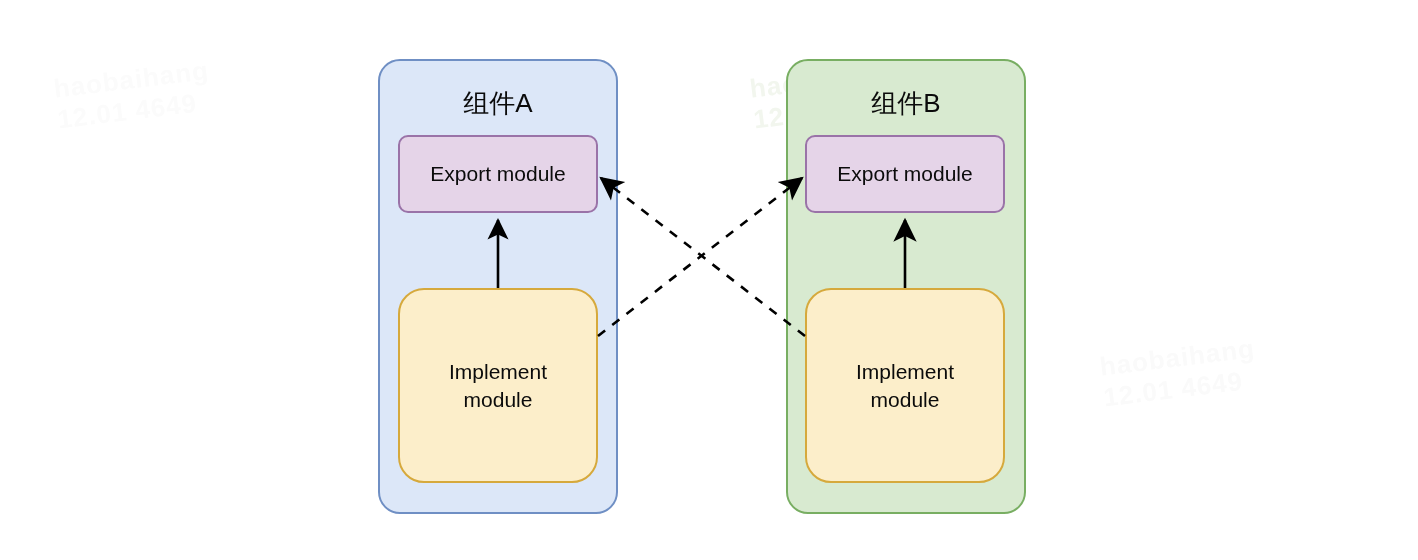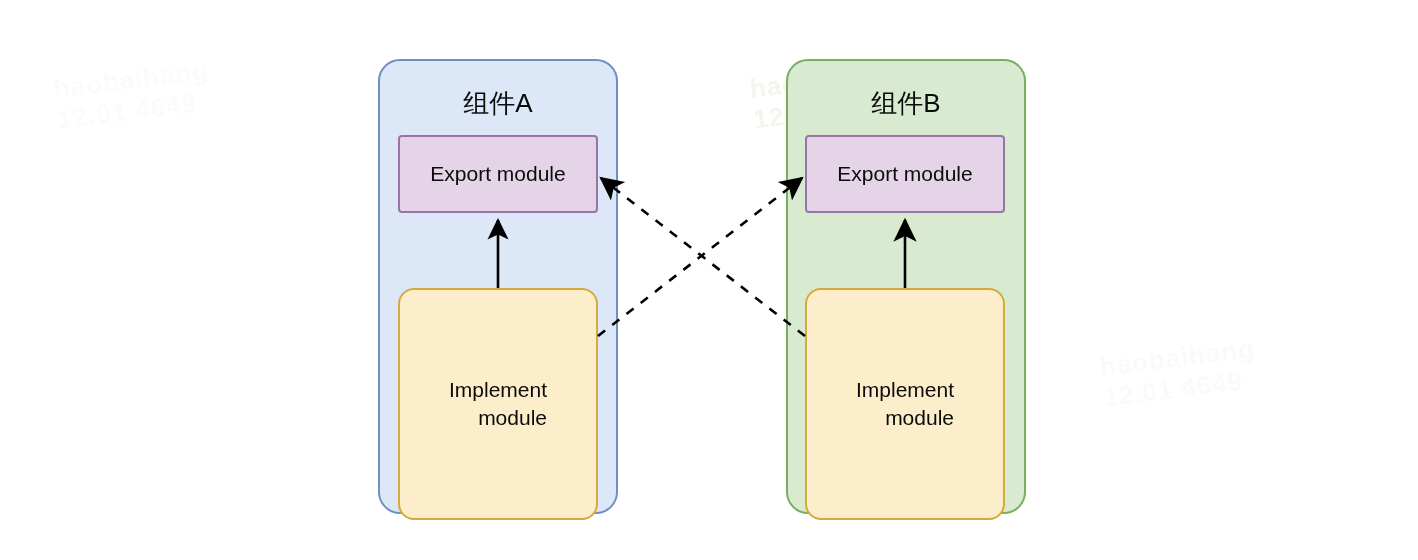--- a/index.html
+++ b/index.html
@@ -76,31 +76,30 @@
     box-sizing: border-box;
     display: flex;
     align-items: center;
     justify-content: center;
     text-align: center;
     font-size: 21px;
     color: #0b0b0b;
     line-height: 1.32;
   }
   .export-box {
-    border-radius: 4px;
+    border-radius: 10px;
     background: #e5d4e8;
     border: 2px solid #9a73a8;
     height: 78px;
   }
   .implement-box {
-    border-radius: 16px;
+    border-radius: 26px;
     background: #fceeca;
     border: 2px solid #d6a93c;
-    height: 232px;
-    text-align: right;
+    height: 195px;
   }
 
   #export-a    { left: 398px; top: 135px; width: 200px; }
   #implement-a { left: 398px; top: 288px; width: 200px; }
   #export-b    { left: 805px; top: 135px; width: 200px; }
   #implement-b { left: 805px; top: 288px; width: 200px; }
 </style>
 </head>
 <body>
 

